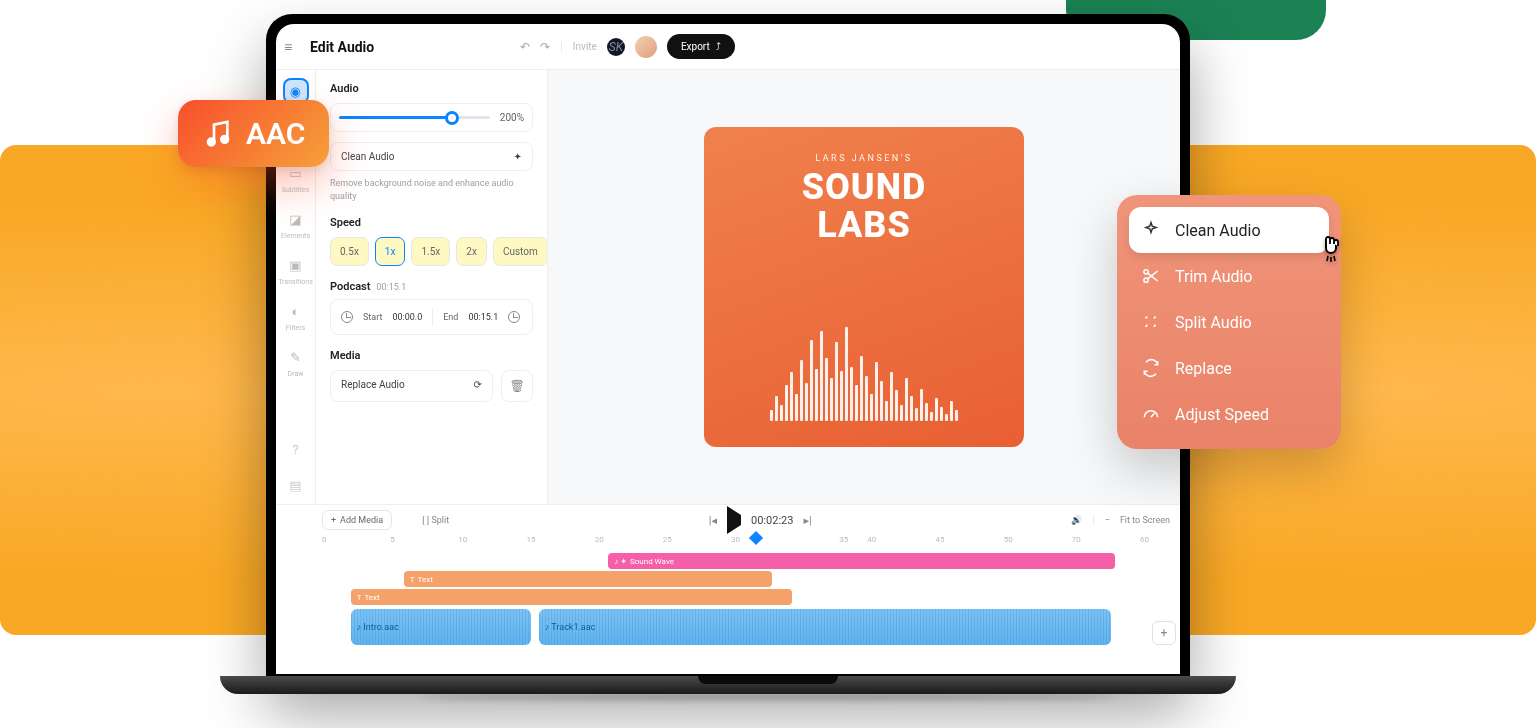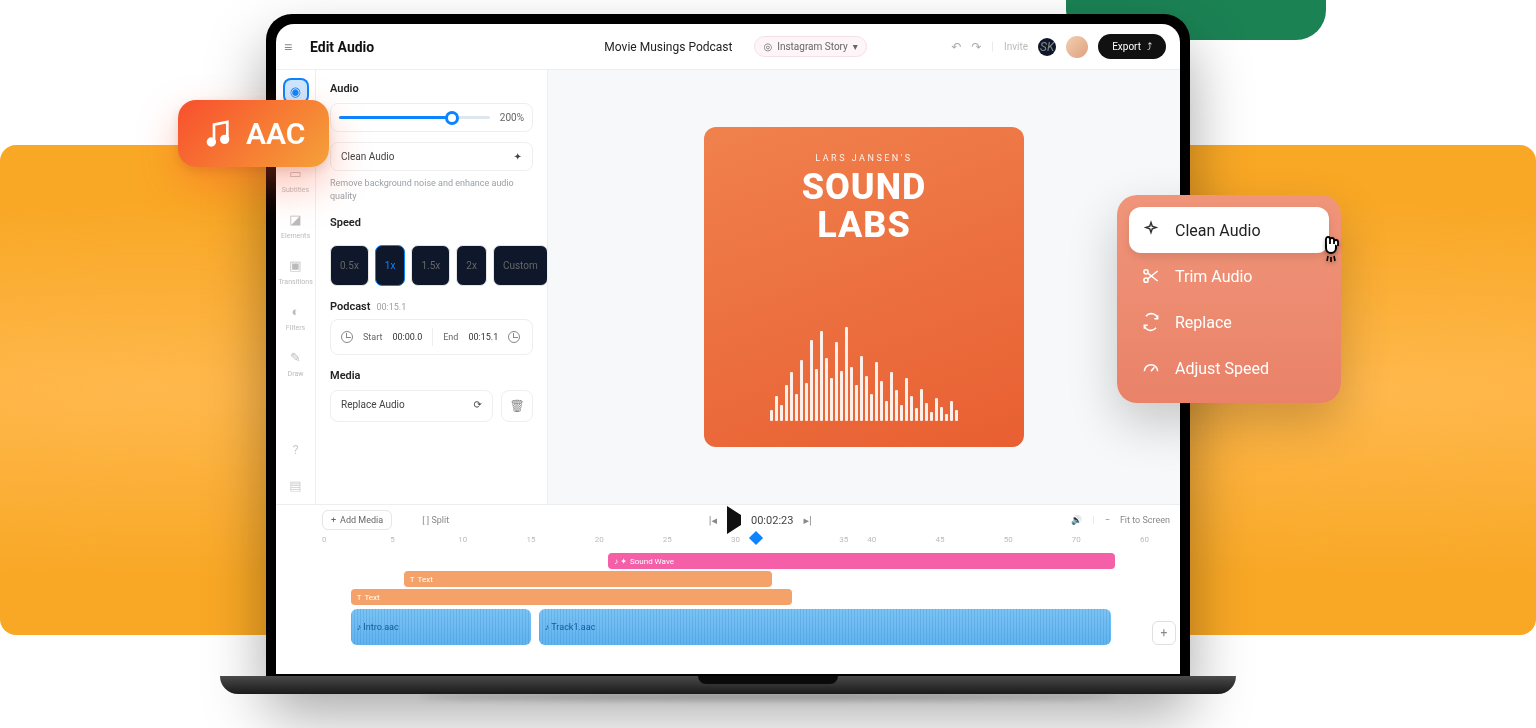--- a/index.html
+++ b/index.html
@@ -62,21 +62,21 @@
 .panel { width:232px; border-right:1px solid #eee; padding:12px 14px; overflow:hidden; font-size:11px; color:#333;}
 .sect-title { font-size:11px; font-weight:600; color:#222; margin-bottom:8px;}
 .audio-slider { display:flex; align-items:center; gap:10px; border:1px solid #eee; border-radius:8px; padding:8px; margin-bottom:10px;justify-content:flex-end;}
 .slider-track { flex:1; height:3px; background:#dfe6ee; border-radius:3px; position:relative;}
 .slider-fill { position:absolute; left:0; height:3px; background:#0b84ff; border-radius:3px;}
 .slider-thumb { position:absolute; top:50%; width:14px; height:14px; border:3px solid #0b84ff; background:#fff; border-radius:50%; transform:translate(-50%,-50%);}
 .pct { font-size:10px; color:#666;}
 .row-card { border:1px solid #eee; border-radius:8px; padding:8px 10px; display:flex; align-items:center; justify-content:space-between; margin-bottom:6px; font-size:10px; color:#444;}
 .hint { color:#9aa0a6; font-size:9px; line-height:1.4; margin-bottom:14px;}
 .speed-row { display:flex; gap:6px; margin-bottom:14px;}
-.chip { border:1px solid #e6e6e6; border-radius:7px; padding:14px 9px; font-size:10px; color:#666; background:#0f172a;margin-top:8px;}
+.chip { border:1px solid #e6e6e6; border-radius:7px; padding:8px 9px; font-size:10px; color:#666; background:#fef9c3;}
 .chip.sel { border-color:#0b84ff; color:#0b84ff;}
 .dur-card { border:1px solid #eee; border-radius:8px; padding:8px 10px; display:flex; align-items:center; gap:10px; font-size:9px; color:#666; margin-bottom:14px;}
 .clock { width:12px; height:12px; border:1.5px solid #888; border-radius:50%; position:relative;}
 .clock::after { content:""; position:absolute; left:50%; top:50%; width:4px; height:4px; border-left:1.5px solid #888; border-bottom:1.5px solid #888; transform:translate(-20%,-80%);}
 .vsep { width:1px; height:18px; background:#eee;}
 .media-row { display:flex; gap:8px;}
 .media-main { flex:1; border:1px solid #eee; border-radius:8px; padding:8px 10px; display:flex; justify-content:space-between; font-size:10px; color:#444;}
 .sq-btn { width:32px; height:32px; border:1px solid #eee; border-radius:8px; display:flex; align-items:center; justify-content:center; color:#888; font-size:12px;}
 
 .canvas { flex:1; background:#f7f8f9; display:flex; align-items:center; justify-content:center; position:relative;}
@@ -139,28 +139,20 @@
 
 <div class="bg-band"></div>
 <div class="bg-green"></div>
 
 <div class="laptop">
   <div class="screen">
 
     <div class="hdr">
       <div class="hdr-left">≡</div>
       <div class="hdr-title">Edit Audio</div>
-      <div class="hdr-mid">
-        <div class="hdr-proj">Movie Musings Podcast</div>
-        <div class="hdr-badge">
-          <span>◎</span>
-          <span>Instagram Story</span>
-          <span>▾</span>
-        </div>
-      </div>
       <div class="hdr-right">
         <span class="hdr-ico">↶</span>
         <span class="hdr-ico">↷</span>
         <span style="color:#e5e5e5">|</span>
         <span class="invite">Invite</span>
         <span class="avatar-sk">SK</span>
         <span class="avatar-img"></span>
         <div class="export-btn">
           <span>Export</span>
           <span>⤴</span>
@@ -387,20 +379,28 @@
     <span class="ctx-ico scis-ico">
       <svg width="20" height="20" viewBox="0 0 24 24" fill="none" stroke="white" stroke-width="1.8">
           <circle cx="6" cy="7" r="2.5"></circle>
           <circle cx="6" cy="17" r="2.5"></circle>
           <path d="M8 8.5 L20 18 M8 15.5 L20 6"></path>
         </svg>
     </span>
     <span>Trim Audio</span>
   </div>
   <div class="ctx-item">
+    <span class="ctx-ico split-ctx-ico">
+      <svg width="20" height="20" viewBox="0 0 24 24" fill="none" stroke="white" stroke-width="1.8">
+          <path d="M7 5v4 M7 15v4 M17 5v4 M17 15v4 M5 7h4 M15 7h4 M5 17h4 M15 17h4" stroke-dasharray="2 2"></path>
+        </svg>
+    </span>
+    <span>Split Audio</span>
+  </div>
+  <div class="ctx-item">
     <span class="ctx-ico repl-ico">
       <svg width="20" height="20" viewBox="0 0 24 24" fill="none" stroke="white" stroke-width="1.8">
           <path d="M20 8 a8 8 0 0 0 -14 -3 M4 16 a8 8 0 0 0 14 3"></path>
           <path d="M20 4v4h-4 M4 20v-4h4"></path>
         </svg>
     </span>
     <span>Replace</span>
   </div>
   <div class="ctx-item">
     <span class="ctx-ico speed-ico">

